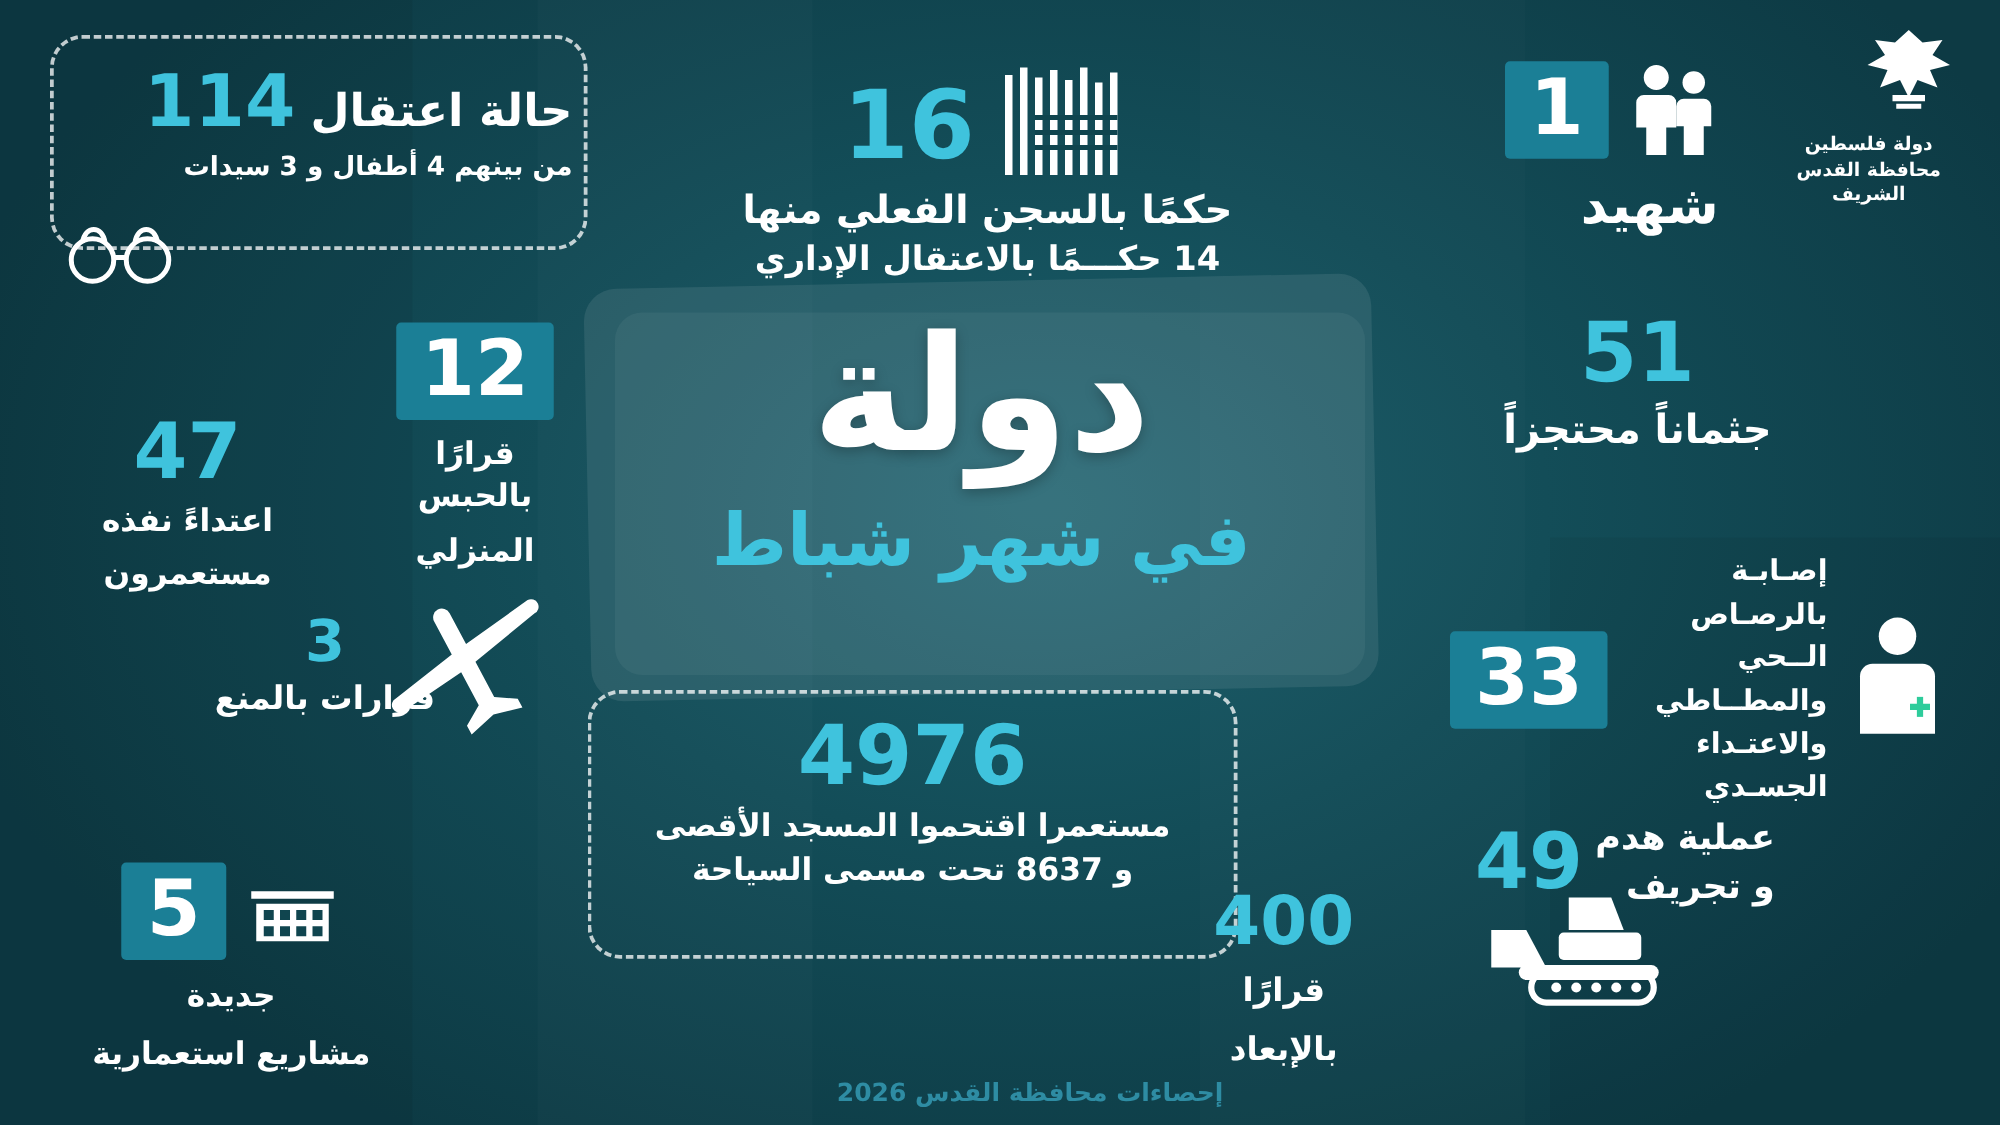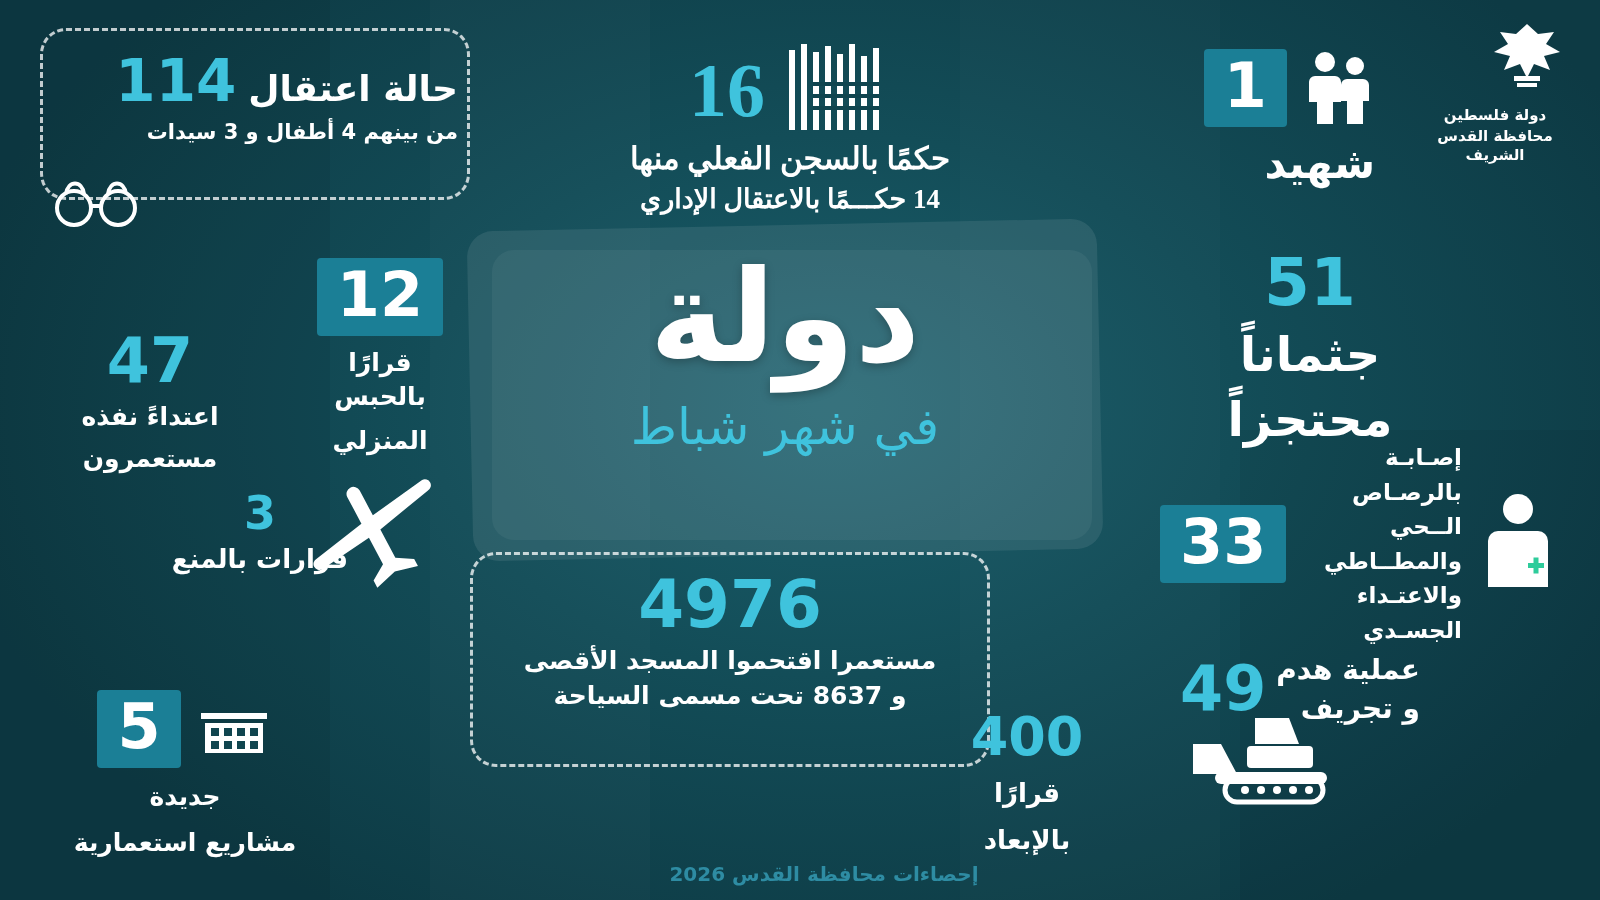--- a/index.html
+++ b/index.html
@@ -49,22 +49,22 @@
   #title-text .main {
     font-size: 128px;
     font-weight: bold;
     color: #ffffff;
     line-height: 1.05;
     letter-spacing: -2px;
     text-shadow: 0 3px 10px rgba(0,0,0,0.25);
   }
   #title-text .sub {
     margin-top: 14px;
-    font-size: 50px;
-    font-weight: normal;
+    font-size: 58px;
+    font-weight: bold;
     color: #3fc3dd;
   }
 
   
   .stat { position: absolute; z-index: 7; }
   .num {
     font-size: 62px;
     font-weight: bold;
     color: #3fc3dd;
     line-height: 1;
@@ -91,33 +91,33 @@
   }
 
   
   #s-arrests { left: 40px; top: 28px; width: 430px; height: 172px; }
   #arrests-text { left: 58px; top: 52px; width: 400px; text-align: right; }
   #arrests-text .row1 { display: flex; align-items: baseline; justify-content: flex-start; gap: 12px; }
   #arrests-text .row1 .num { font-size: 58px; }
   #arrests-text .row1 .lbl { font-size: 36px; }
   #arrests-text .row2 { margin-top: 6px; font-size: 21px; color: #ffffff; font-weight: bold; }
 
-  #s-16 { left: 560px; top: 42px; width: 460px; text-align: center; font-family: Liberation Serif, serif; }
+  #s-16 { left: 560px; top: 52px; width: 460px; text-align: center; }
   #s-16 .top { display: flex; align-items: center; justify-content: center; gap: 18px; }
   #s-16 .num { font-size: 76px; }
   #s-16 .l1 { margin-top: 2px; font-size: 31px; color:#fff; font-weight: bold; }
   #s-16 .l2 { margin-top: 6px; font-size: 27px; color:#fff; font-weight: bold; }
 
   #s-martyr { left: 1115px; top: 48px; width: 260px; }
   #s-martyr .row { display: flex; align-items: center; gap: 16px; justify-content: flex-start; }
   #s-martyr .lbl { font-size: 42px; margin-top: 8px; text-align: right; }
 
   #s-51 { left: 1180px; top: 250px; width: 260px; text-align: center; }
   #s-51 .num { font-size: 66px; }
-  #s-51 .lbl { font-size: 48px; margin-top: 6px; text-align: center; }
+  #s-51 .lbl { font-size: 32px; margin-top: 6px; text-align: center; }
 
   #s-33 { left: 1160px; top: 440px; width: 400px; }
   #s-33 .row { display: flex; align-items: center; gap: 14px; }
   #s-33 .txt { text-align: right; font-size: 23px; color: #fff; font-weight: bold; line-height: 1.5; }
 
   #s-12 { left: 300px; top: 258px; width: 160px; text-align: center; }
   #s-12 .lbl { font-size: 25px; margin-top: 10px; }
 
   #s-47 { left: 50px; top: 330px; width: 200px; text-align: center; }
   #s-47 .lbl { font-size: 25px; margin-top: 8px; }

